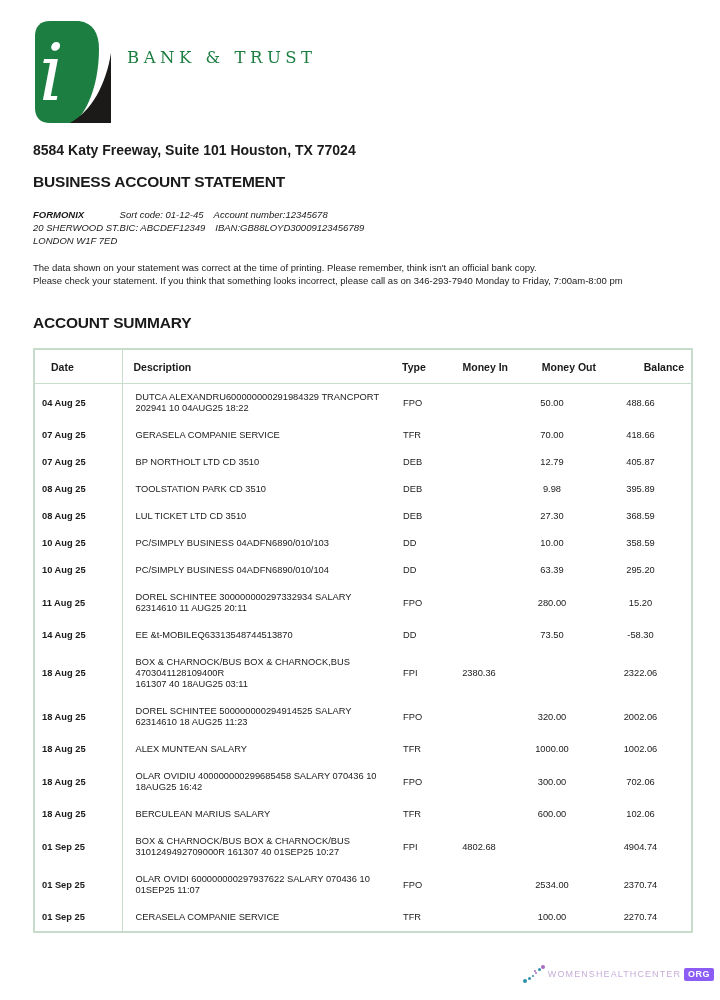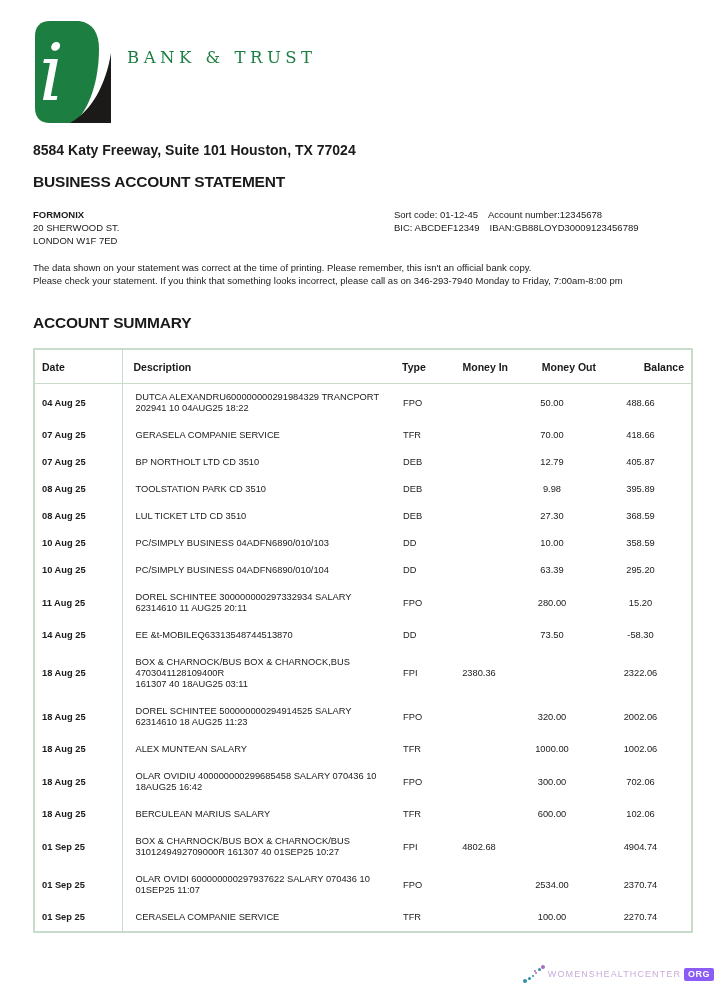--- a/index.html
+++ b/index.html
@@ -20,33 +20,33 @@
     padding:0 2px 5px 0; border-bottom:2px solid #9c9c9c;
   }
   .logo-sub {
     font-family:"DejaVu Serif", serif; font-size:16.5px; letter-spacing:4.5px;
     color:#1d7e42; margin-top:4px; padding-left:2px; font-weight:500;
   }
 
   
   .bank-address { font-weight:bold; font-size:14px; margin-top:12px; }
   .doc-title { font-size:15.5px; font-weight:bold; margin-top:15px; letter-spacing:-0.2px; }
-  .info-row { display:flex; justify-content:space-between; margin-top:17px; font-size:9.5px; line-height:13px; }
+  .info-row { display:flex; justify-content:flex-start; margin-top:17px; font-size:9.5px; line-height:13px;font-style:italic; }
   .customer-name { font-weight:bold; }
   .acct-block { width:295px; }
   .acct-line span { margin-right:10px; }
   .acct-line span:last-child { margin-right:0; }
   .disclaimer { margin-top:15px; font-size:9.5px; line-height:12.5px; }
   .summary-title { font-size:15.5px; font-weight:bold; margin-top:27px; letter-spacing:-0.2px; }
 
   
   table.summary { width:658px; margin-top:16px; border-collapse:collapse; border:2px solid #c8dccb; table-layout:fixed; }
   col.c1{width:88px;} col.c2{width:280px;} col.c3{width:48px;} col.c4{width:58px;} col.c5{width:88px;} col.c6{width:96px;}
   thead th { font-size:10.5px; font-weight:bold; text-align:left; padding:11px 0 10px 0; border-bottom:1px solid #c8dccb; }
-  th.h-date { padding-left:7px; }
+  th.h-date { padding-left:16px; }
   th.h-desc { padding-left:11px; }
   th.h-in, th.h-out, th.h-bal { text-align:right; }
   th.h-bal { padding-right:7px; }
   tbody td { vertical-align:middle; padding-top:8px; padding-bottom:8px; font-size:9.3px; line-height:11px; }
   td.c-date { font-weight:bold; padding-left:7px; border-right:1px solid #c8dccb; }
   thead th.h-date { border-right:1px solid #c8dccb; }
   td.c-desc { padding-left:13px; white-space:pre-line; padding-right:6px; }
   td.c-in, td.c-out, td.c-bal { text-align:center; }
   td.c-bal { padding-right:7px; }
 
@@ -98,21 +98,21 @@
       <div class="acct-line">
         <span>Sort code: 01-12-45</span><span>Account number:12345678</span>
       </div>
       <div class="acct-line">
         <span>BIC: ABCDEF12349</span><span>IBAN:GB88LOYD30009123456789</span>
       </div>
     </div>
   </div>
 
   <div class="disclaimer">
-    <div>The data shown on your statement was correct at the time of printing. Please remember, this isn't an official bank copy.</div>
+    <div>The data shown on your statement was correct at the time of printing. Please remember, think isn't an official bank copy.</div>
     <div>Please check your statement. If you think that something looks incorrect, please call as on 346-293-7940 Monday to Friday, 7:00am-8:00 pm</div>
   </div>
 
   <div class="summary-title">ACCOUNT SUMMARY</div>
 
   <table class="summary">
     <colgroup>
         <col class="c1">
         <col class="c2">
         <col class="c3">

